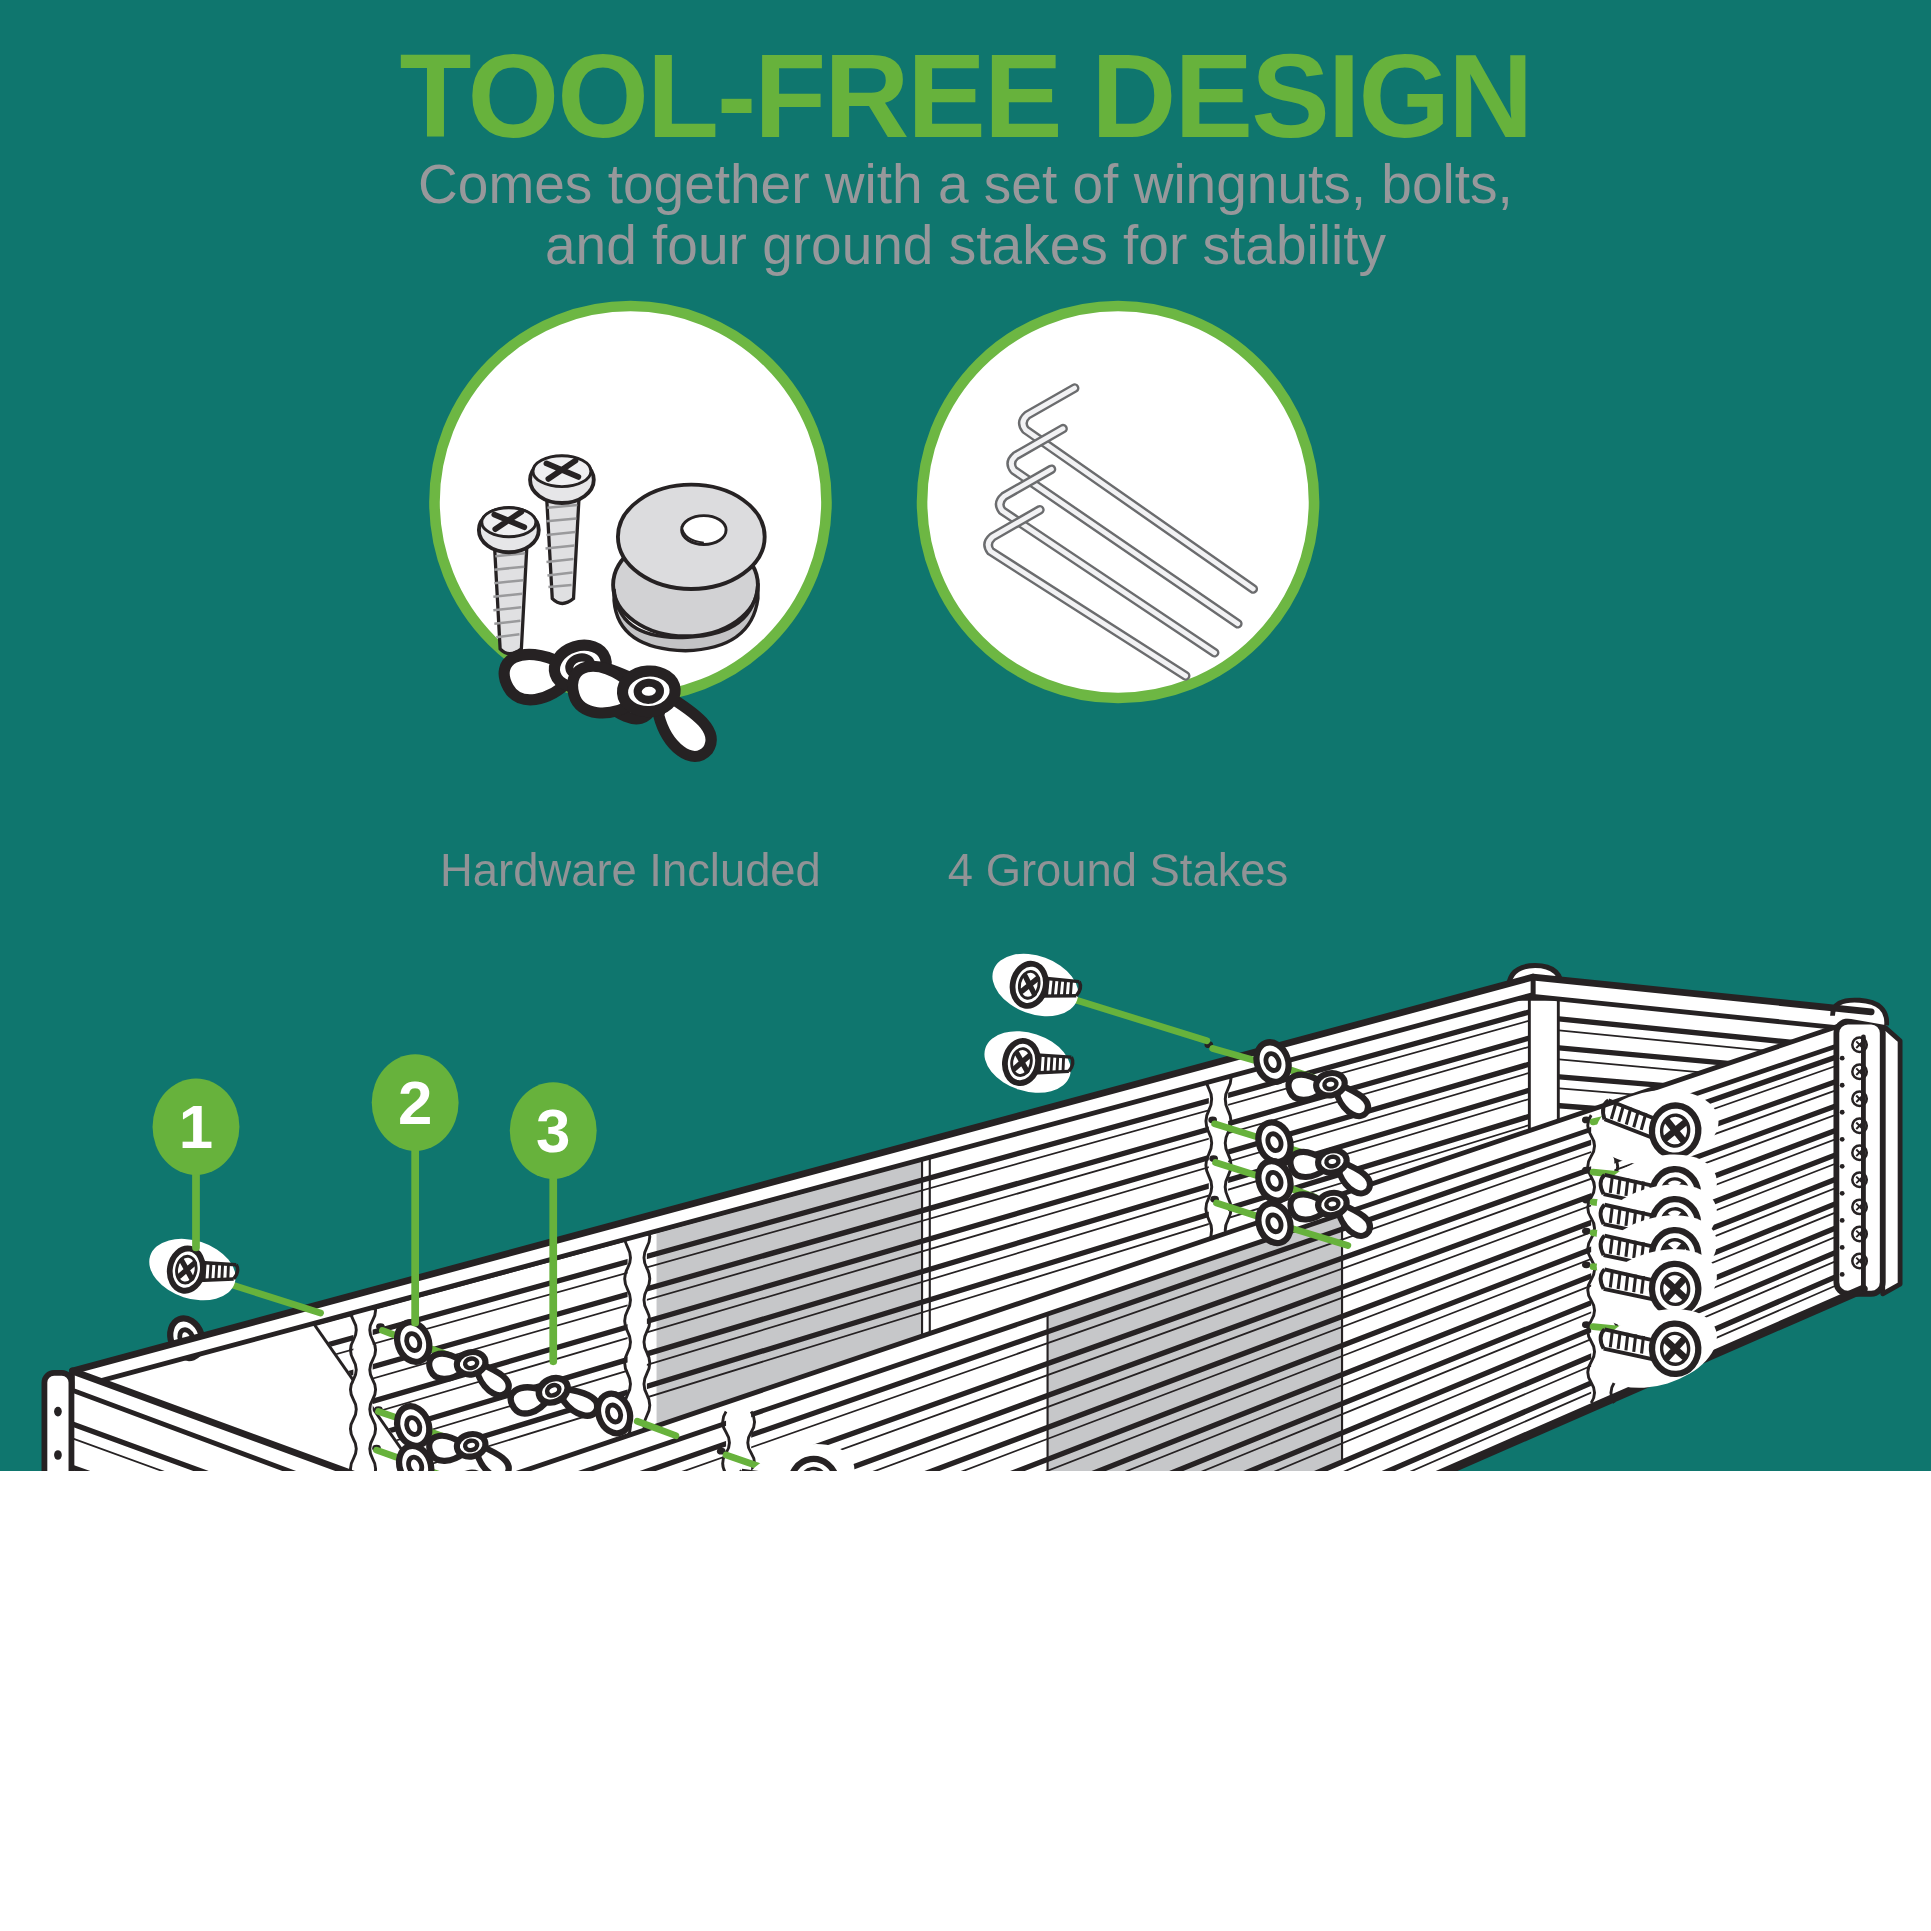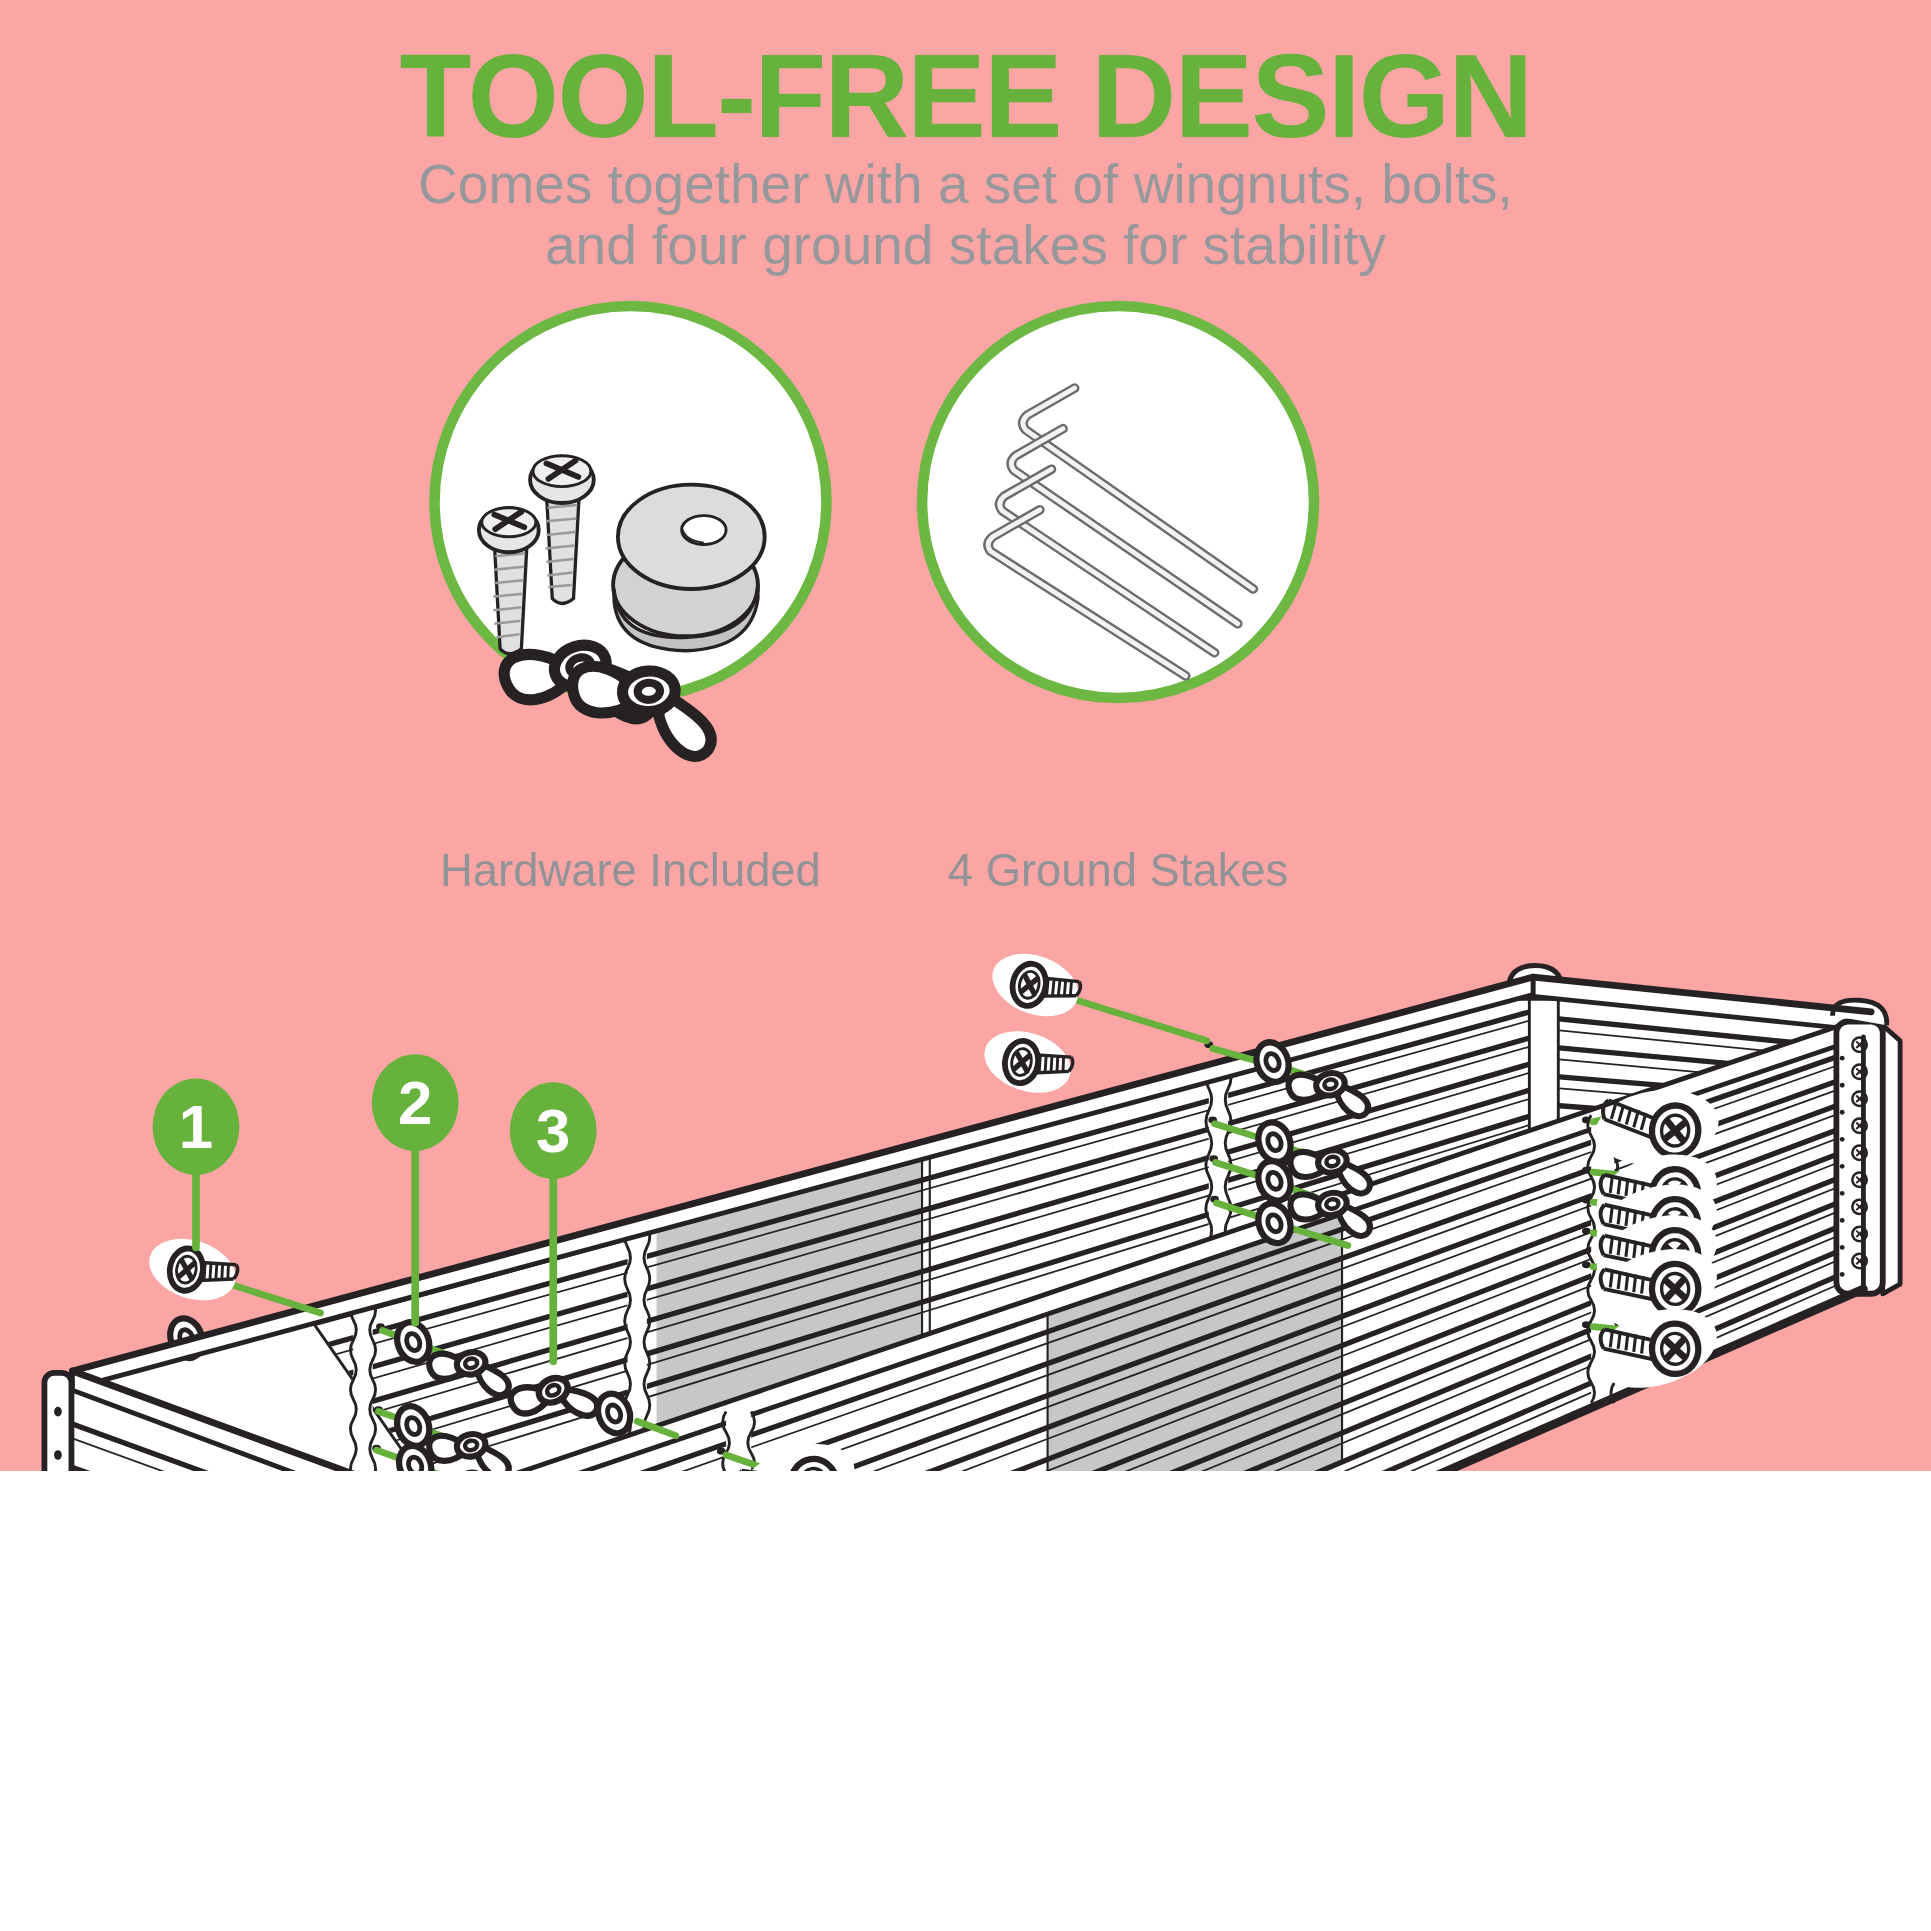--- a/index.html
+++ b/index.html
@@ -1,16 +1,16 @@
 <!DOCTYPE html>
 <html><head>
 <meta charset="utf-8">
 <style>
   html,body{margin:0;padding:0;background:#ffffff;}
-  .canvas{position:relative;width:1931px;height:1471px;background:#fca5a5;overflow:hidden;
+  .canvas{position:relative;width:1931px;height:1471px;background:#0f766e;overflow:hidden;
           font-family:"Liberation Sans", sans-serif;}
   svg{position:absolute;left:0;top:0;}
   .title{fill:#67b23c;font-size:122px;font-weight:800;letter-spacing:-2px;}
   .subtitle{fill:#97989b;font-size:57px;font-weight:300;letter-spacing:0px;}
   .caption{fill:#919396;font-size:47px;font-weight:300;}
   .badge-num{fill:#ffffff;font-size:64px;font-weight:800;}
   .ink{stroke:#262223;}
   .ribT{stroke:#262223;stroke-width:5.5;fill:none;}
   .ribt{stroke:#262223;stroke-width:1.8;fill:none;}
   .green{stroke:#67b23c;}

